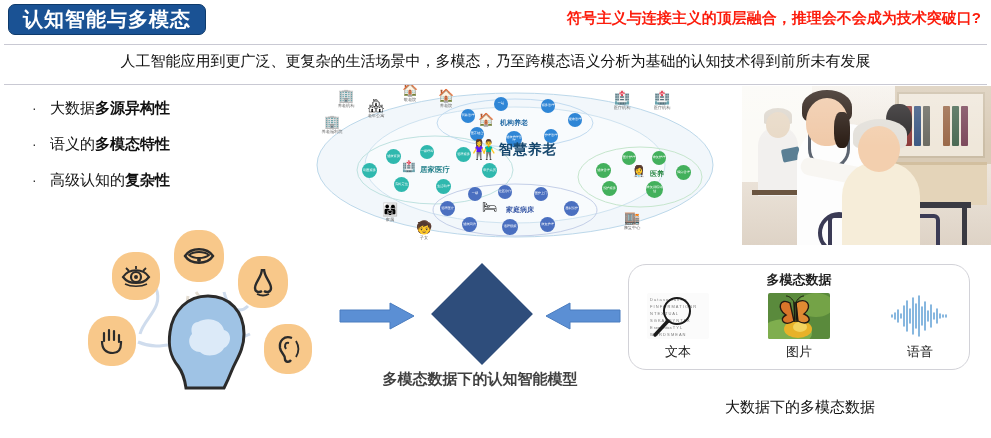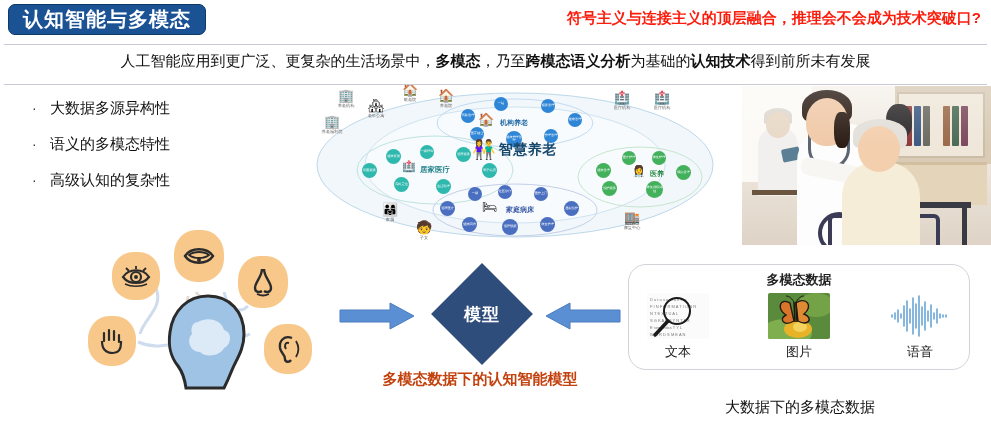--- a/index.html
+++ b/index.html
@@ -24,28 +24,28 @@
     position:absolute;right:10px;top:9px;
     color:#fc1c0c;font-size:15px;font-weight:bold;white-space:nowrap;
   }
   .rule{position:absolute;left:4px;width:983px;height:1px;background:#c9c9d3;}
   .rule-top{top:44px;}
   .rule-bot{top:84px;}
   .subtitle{
     position:absolute;left:0;top:52px;width:991px;text-align:center;
     font-size:15px;color:#111;white-space:nowrap;
   }
-  .subtitle b{font-weight:bold;}
+  .subtitle b{font-weight:normal;}
 
   
   .bullets{position:absolute;left:32px;top:98px;width:270px;}
   .bullet{display:flex;align-items:flex-start;margin-bottom:16px;font-size:15px;color:#111;}
   .bullet .dot{width:18px;flex:none;color:#333;font-size:14px;line-height:20px;}
   .bullet .txt{line-height:20px;}
-  .bullet b{font-weight:normal;text-align:right;}
+  .bullet b{font-weight:bold;text-align:right;}
 
   
   .net{position:absolute;left:310px;top:85px;width:432px;height:160px;overflow:hidden;}
   .net svg{position:absolute;left:0;top:0;}
   .nodecluster{position:absolute;}
   .cl-label{
     position:absolute;font-weight:bold;white-space:nowrap;
   }
   .mininode{
     position:absolute;border-radius:50%;
@@ -134,21 +134,21 @@
   }
   .diamond-txt{
     position:absolute;left:108px;top:2px;width:72px;height:72px;
     display:flex;align-items:center;justify-content:center;
     color:#ffffff;font-size:17px;font-weight:bold;line-height:19px;text-align:center;
     letter-spacing:1px;
   }
   .arrow{position:absolute;top:26px;}
   .model-caption{
     position:absolute;left:320px;top:370px;width:320px;text-align:center;
-    font-size:15px;font-weight:bold;color:#c2410c;
+    font-size:15px;font-weight:bold;color:#404040;
   }
 
   
   .mm-panel{
     position:absolute;left:628px;top:264px;width:340px;height:104px;
     border:1.5px solid #d2d2d8;border-radius:18px;background:#ffffff;
   }
   .mm-title{
     position:absolute;left:0;top:6px;width:340px;text-align:center;
     font-size:13px;font-weight:bold;color:#222;
@@ -391,21 +391,20 @@
         <path d="M36,30 C46,24 60,28 62,38 C70,40 70,52 62,56 C58,64 44,66 38,60 C28,60 24,48 30,42 C28,34 32,30 36,30 Z" fill="#dceaf8"></path>
       </svg>
     </div>
   </div>
 
   <div class="model-wrap">
     <svg class="arrow" style="left:0px;" width="78" height="28" viewBox="0 0 78 28">
       <path d="M2,8 L52,8 L52,1 L76,14 L52,27 L52,20 L2,20 Z" fill="#5b8fd4" stroke="#4a7cbf" stroke-width="1"></path>
     </svg>
     <div class="diamond"></div>
-    <div class="diamond-txt">模型</div>
     <svg class="arrow" style="left:206px;" width="78" height="28" viewBox="0 0 78 28">
       <path d="M76,8 L26,8 L26,1 L2,14 L26,27 L26,20 L76,20 Z" fill="#5b8fd4" stroke="#4a7cbf" stroke-width="1"></path>
     </svg>
   </div>
   <div class="model-caption">多模态数据下的认知智能模型</div>
 
   <div class="mm-panel">
     <div class="mm-title">多模态数据</div>
     <div class="mm-items">
 

